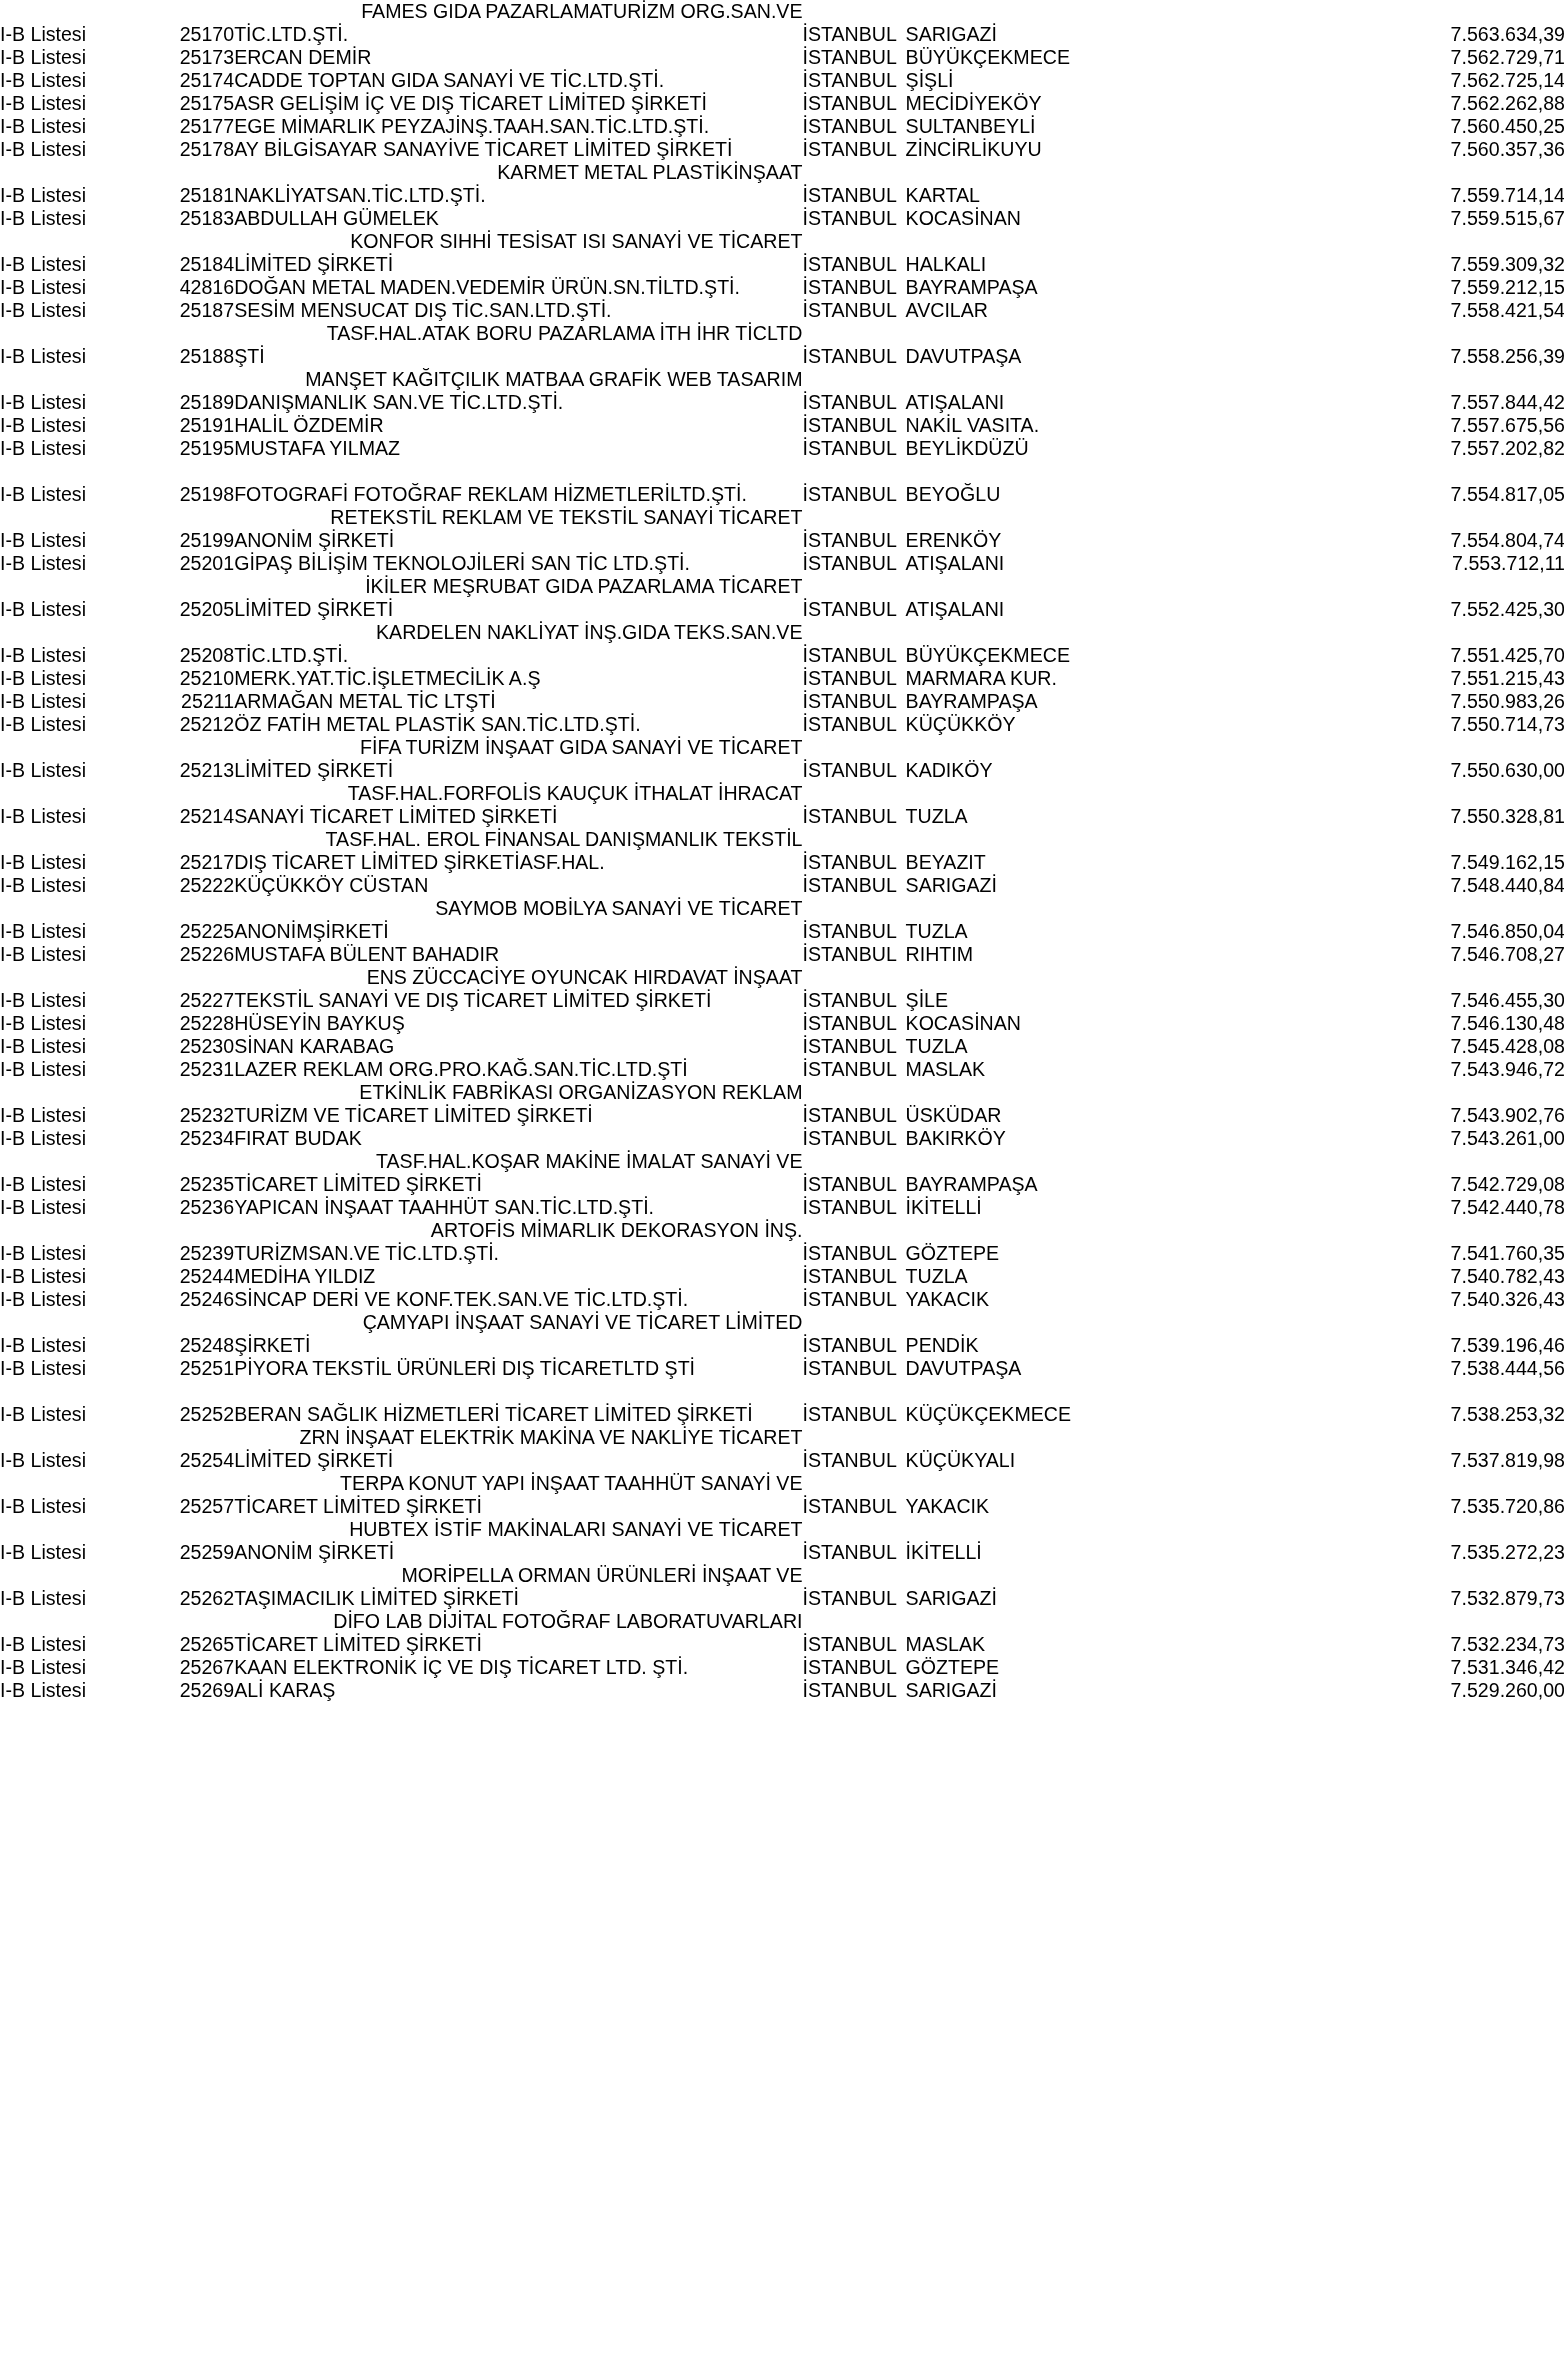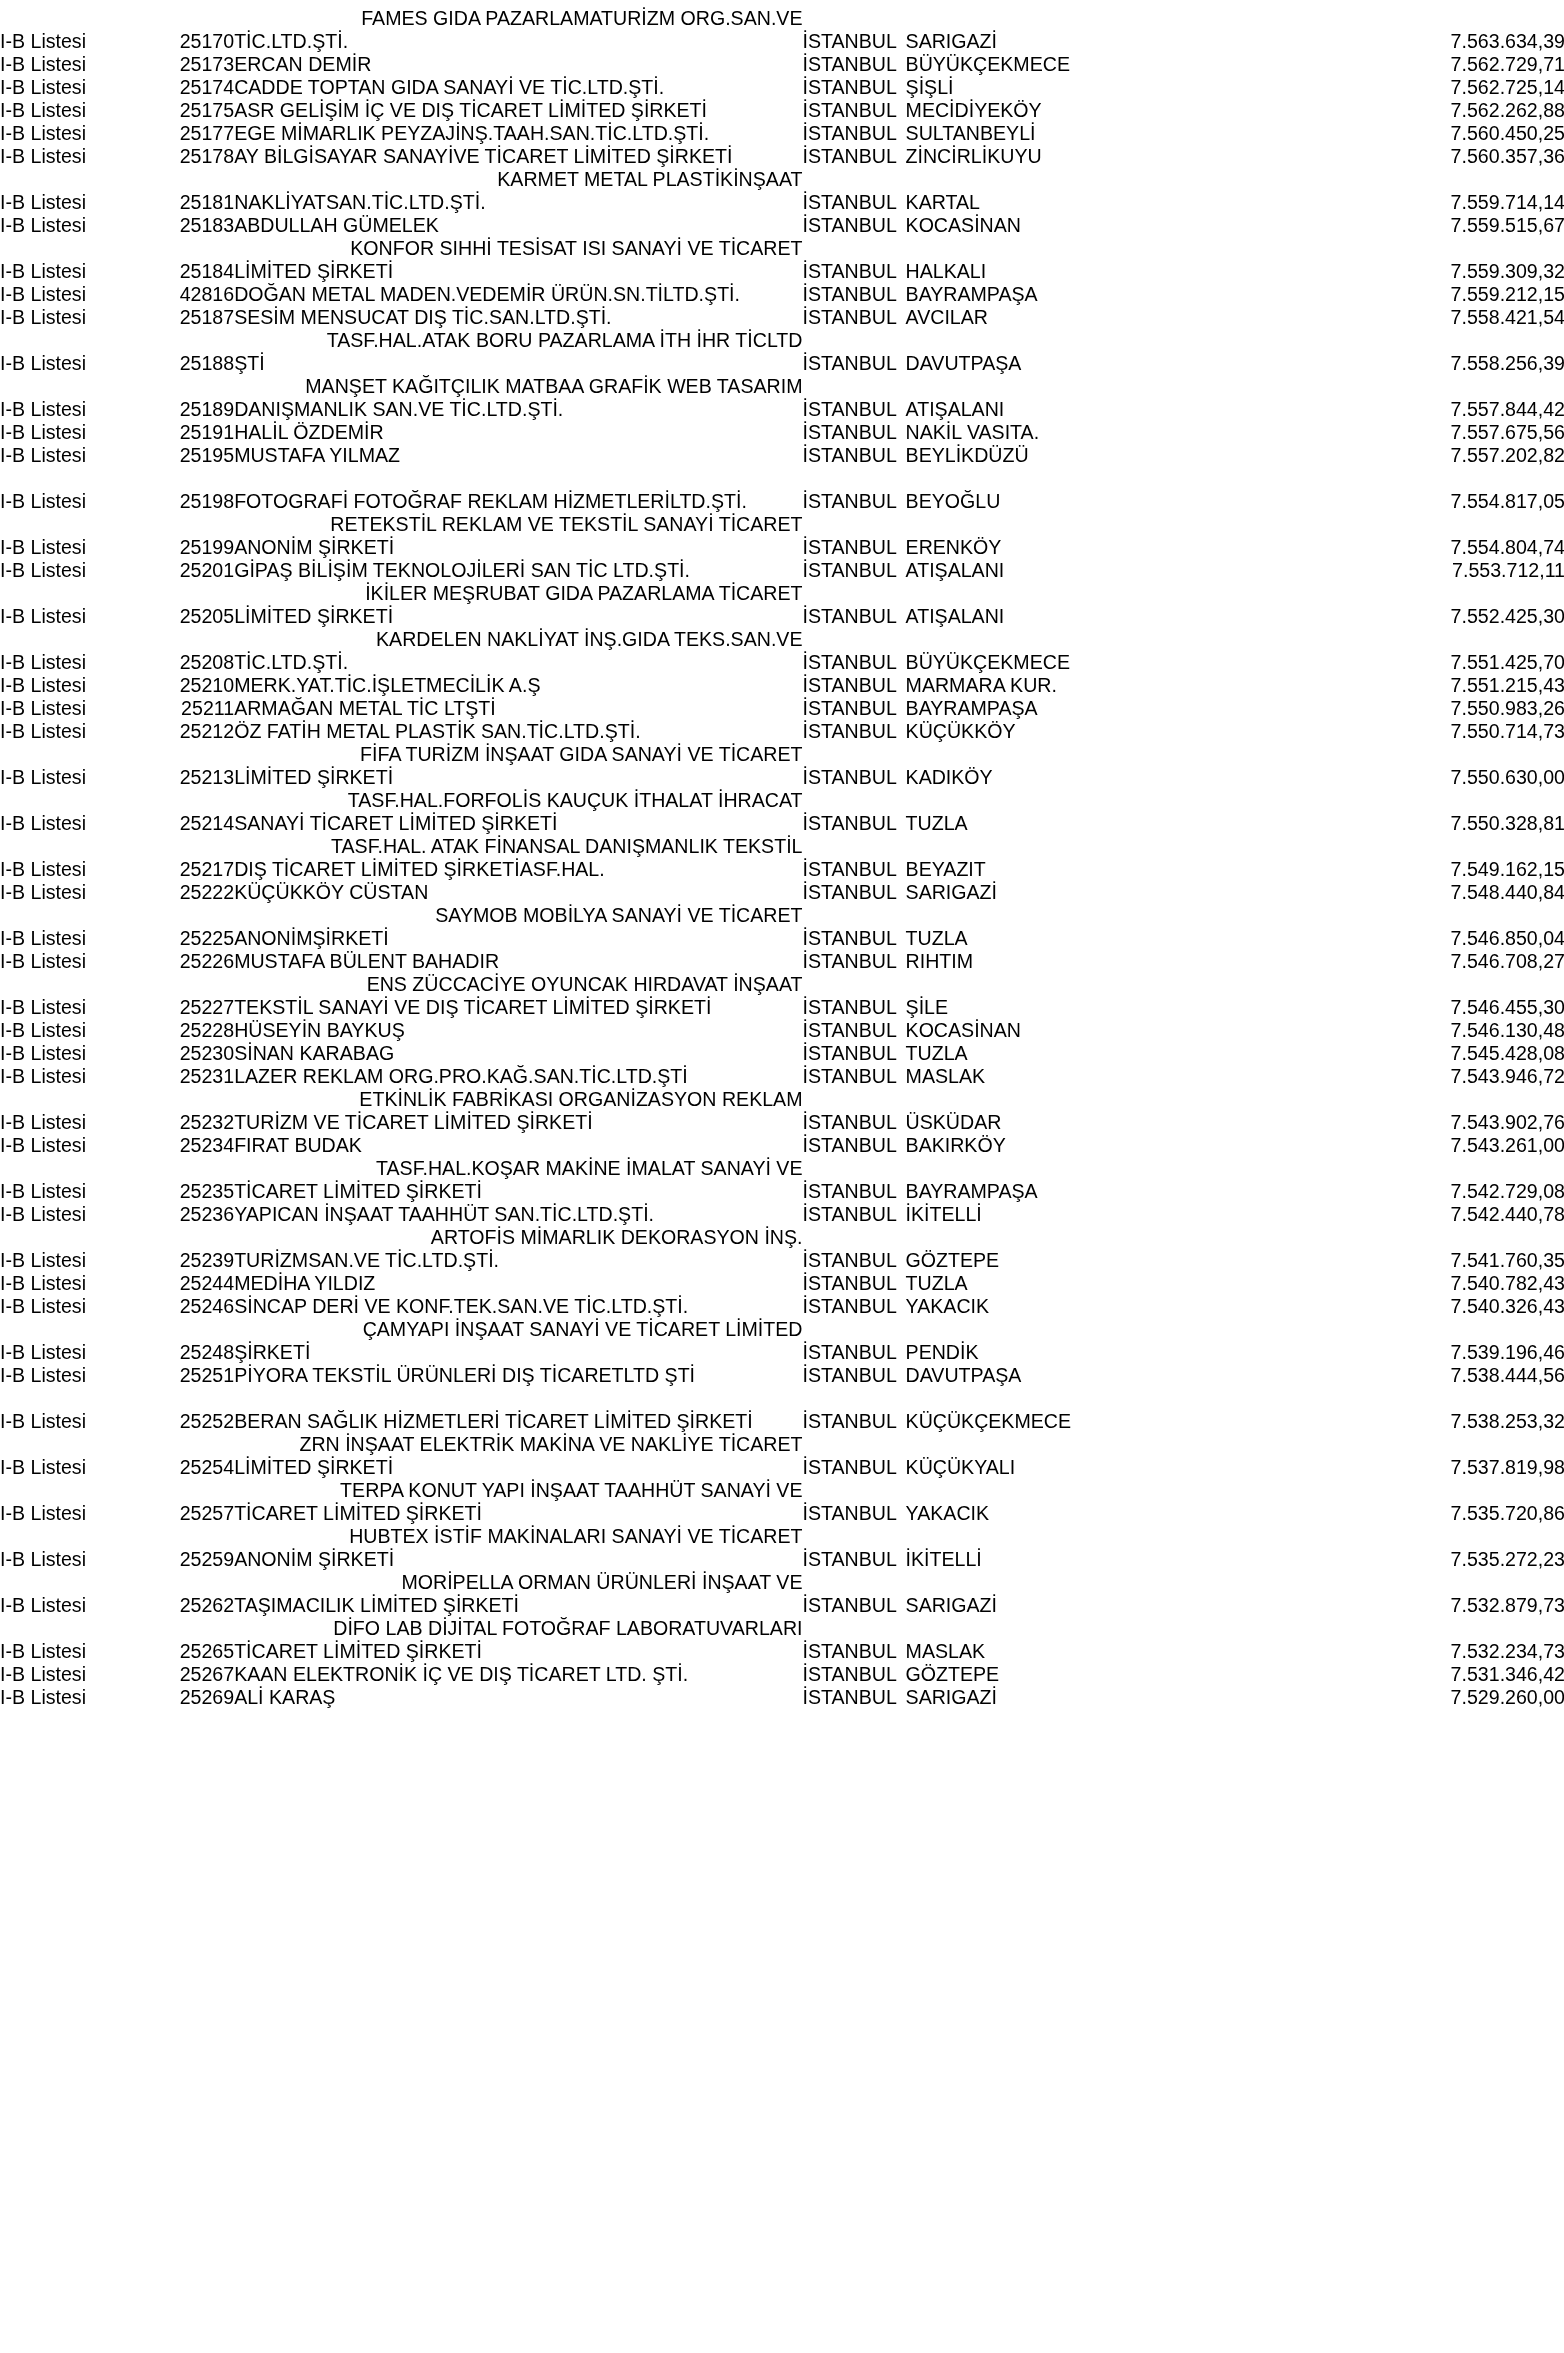--- a/index.html
+++ b/index.html
@@ -13,21 +13,21 @@
     color: #000000;
     -webkit-font-smoothing: antialiased;
   }
   #page {
     position: relative;
     width: 1565px;
     height: 2354px;
     background: #ffffff;
     overflow: hidden;
     box-sizing: border-box;
-    padding: 9px 0 0 0;
+    padding: 2px 0 0 0;
   }
   table.listing {
     border-collapse: collapse;
     table-layout: fixed;
     width: 1565px;
     font-size: 19.6px;
     line-height: 1.0;
   }
   table.listing td {
     padding: 0;
@@ -365,21 +365,21 @@
           <td class="list"><span class="overflow">I-B Listesi</span></td>
           <td class="num"><span class="overflow">25214</span></td>
           <td class="name"><span class="overflow">SANAYİ TİCARET LİMİTED ŞİRKETİ</span></td>
           <td class="city"><span class="overflow">İSTANBUL</span></td>
           <td class="dist"><span class="overflow">TUZLA</span></td>
           <td class="amt"><span class="overflow">7.550.328,81</span></td>
         </tr>
         <tr class="cont">
           <td class="list">&nbsp;</td>
           <td class="num">&nbsp;</td>
-          <td class="name"><span class="overflow">TASF.HAL. ATAK FİNANSAL DANIŞMANLIK TEKSTİL</span></td>
+          <td class="name"><span class="overflow">TASF.HAL. EROL FİNANSAL DANIŞMANLIK TEKSTİL</span></td>
           <td class="city">&nbsp;</td>
           <td class="dist">&nbsp;</td>
           <td class="amt">&nbsp;</td>
         </tr>
         <tr class="data">
           <td class="list"><span class="overflow">I-B Listesi</span></td>
           <td class="num"><span class="overflow">25217</span></td>
           <td class="name"><span class="overflow">DIŞ TİCARET LİMİTED ŞİRKETİASF.HAL.</span></td>
           <td class="city"><span class="overflow">İSTANBUL</span></td>
           <td class="dist"><span class="overflow">BEYAZIT</span></td>

